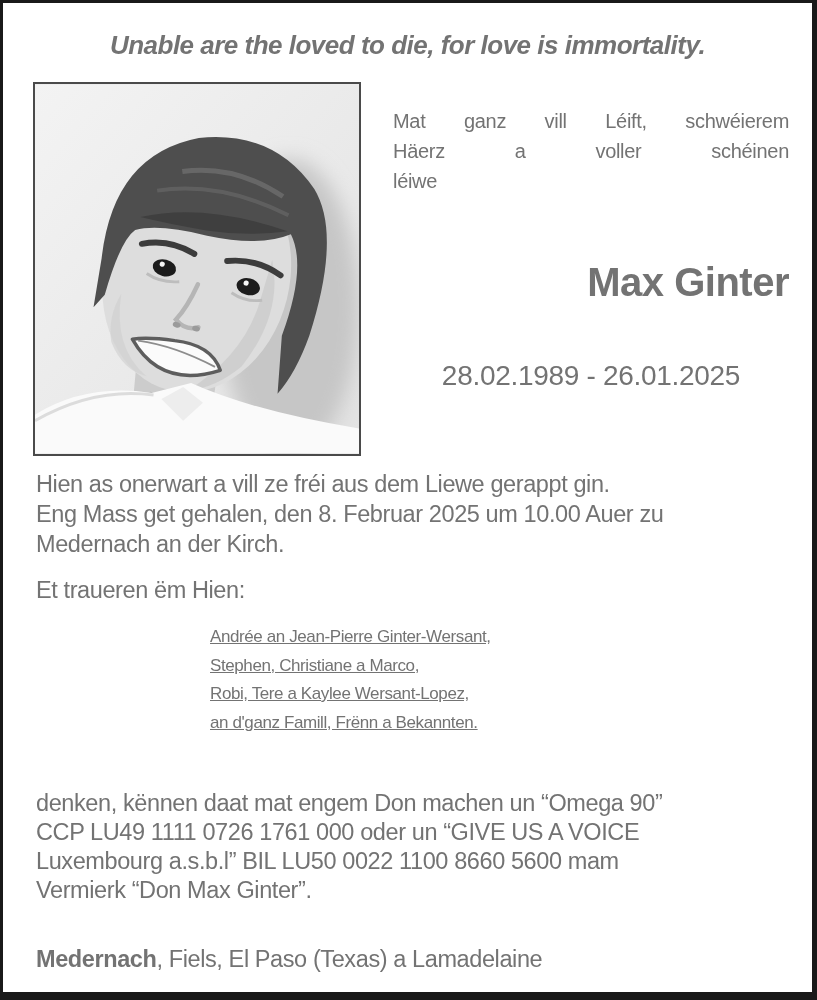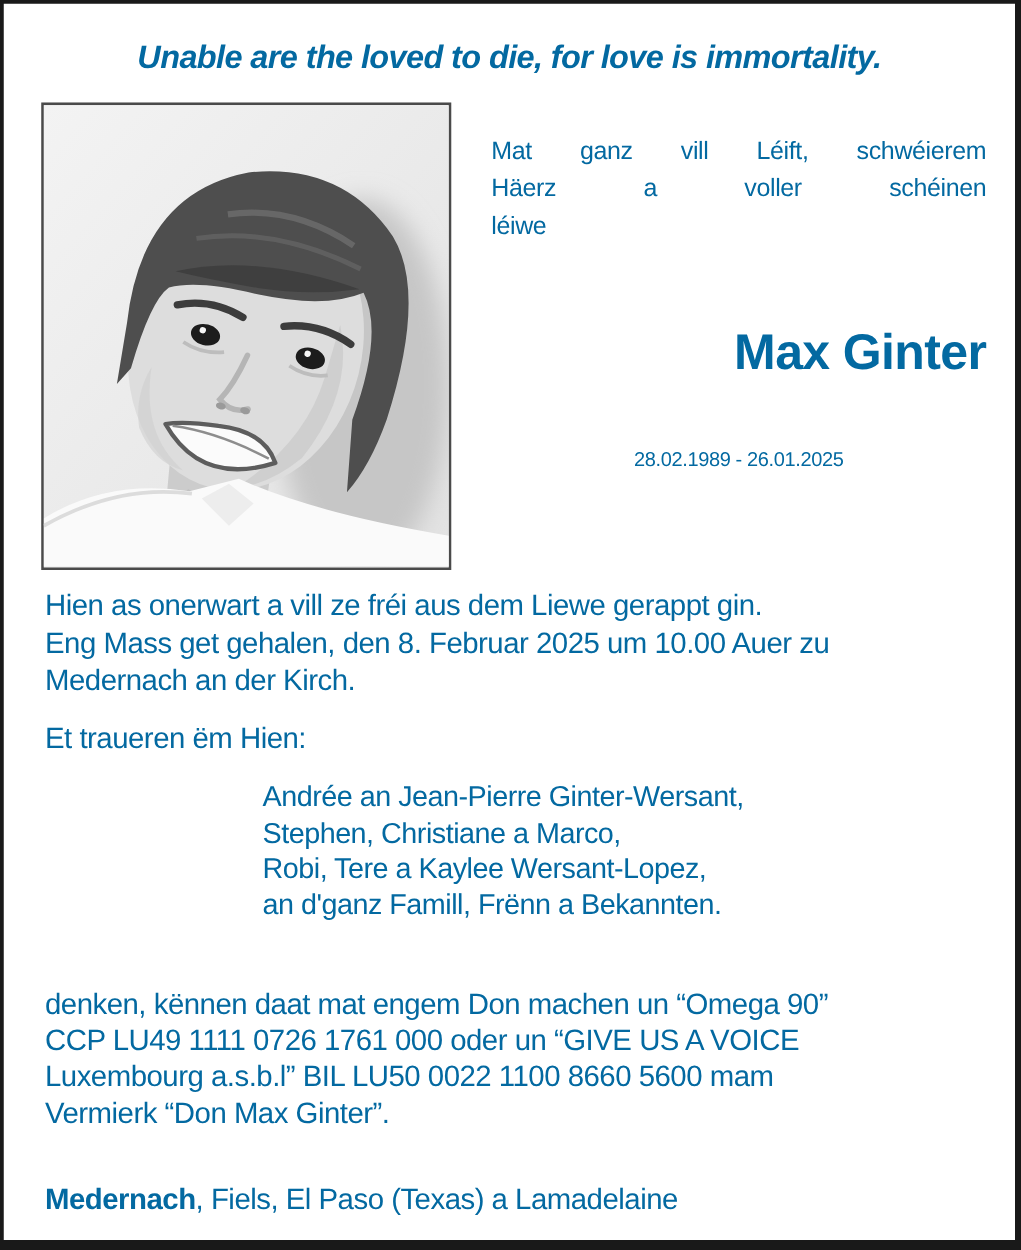--- a/index.html
+++ b/index.html
@@ -6,21 +6,21 @@
   .notice {
     position: relative;
     width: 817px;
     height: 1000px;
     box-sizing: border-box;
     background: #ffffff;
     border: 3px solid #191919;
     border-right-width: 5px;
     border-bottom-width: 8px;
     font-family: "Liberation Sans", sans-serif;
-    color: #0369a1;
+    color: #737373;
     overflow: hidden;
   }
   .epigraph {
     position: absolute;
     top: 27px; left: 0; right: 0;
     text-align: center;
     font-style: italic;
     font-weight: bold;
     font-size: 26px;
     letter-spacing: -0.5px;
@@ -51,38 +51,39 @@
     margin-top: 63px;
     text-align: right;
     font-size: 40px;
     line-height: 46px;
     font-weight: bold;
     letter-spacing: -0.5px;
   }
   .deceased-dates {
     margin-top: 55px;
     text-align: center;
-    font-size: 16px;
+    font-size: 28px;
     letter-spacing: -0.3px;
   }
   .body-block {
     position: absolute;
     left: 33px;
     right: 30px;
     font-size: 23.5px;
     line-height: 30px;
     letter-spacing: -0.4px;
   }
   .block-announcement { top: 466px; }
   .block-mourning-intro { top: 572px; }
   .block-mourners {
     left: 207px;
     top: 620px;
-    font-size: 23px;
+    font-size: 17px;
     line-height: 28.5px;
+    text-decoration: underline;
   }
   .block-donation { top: 786px; line-height: 29px; }
   .block-places { top: 941px; }
   .bold { font-weight: bold; }
 </style>
 </head>
 <body>
 
 <div class="notice">
 

